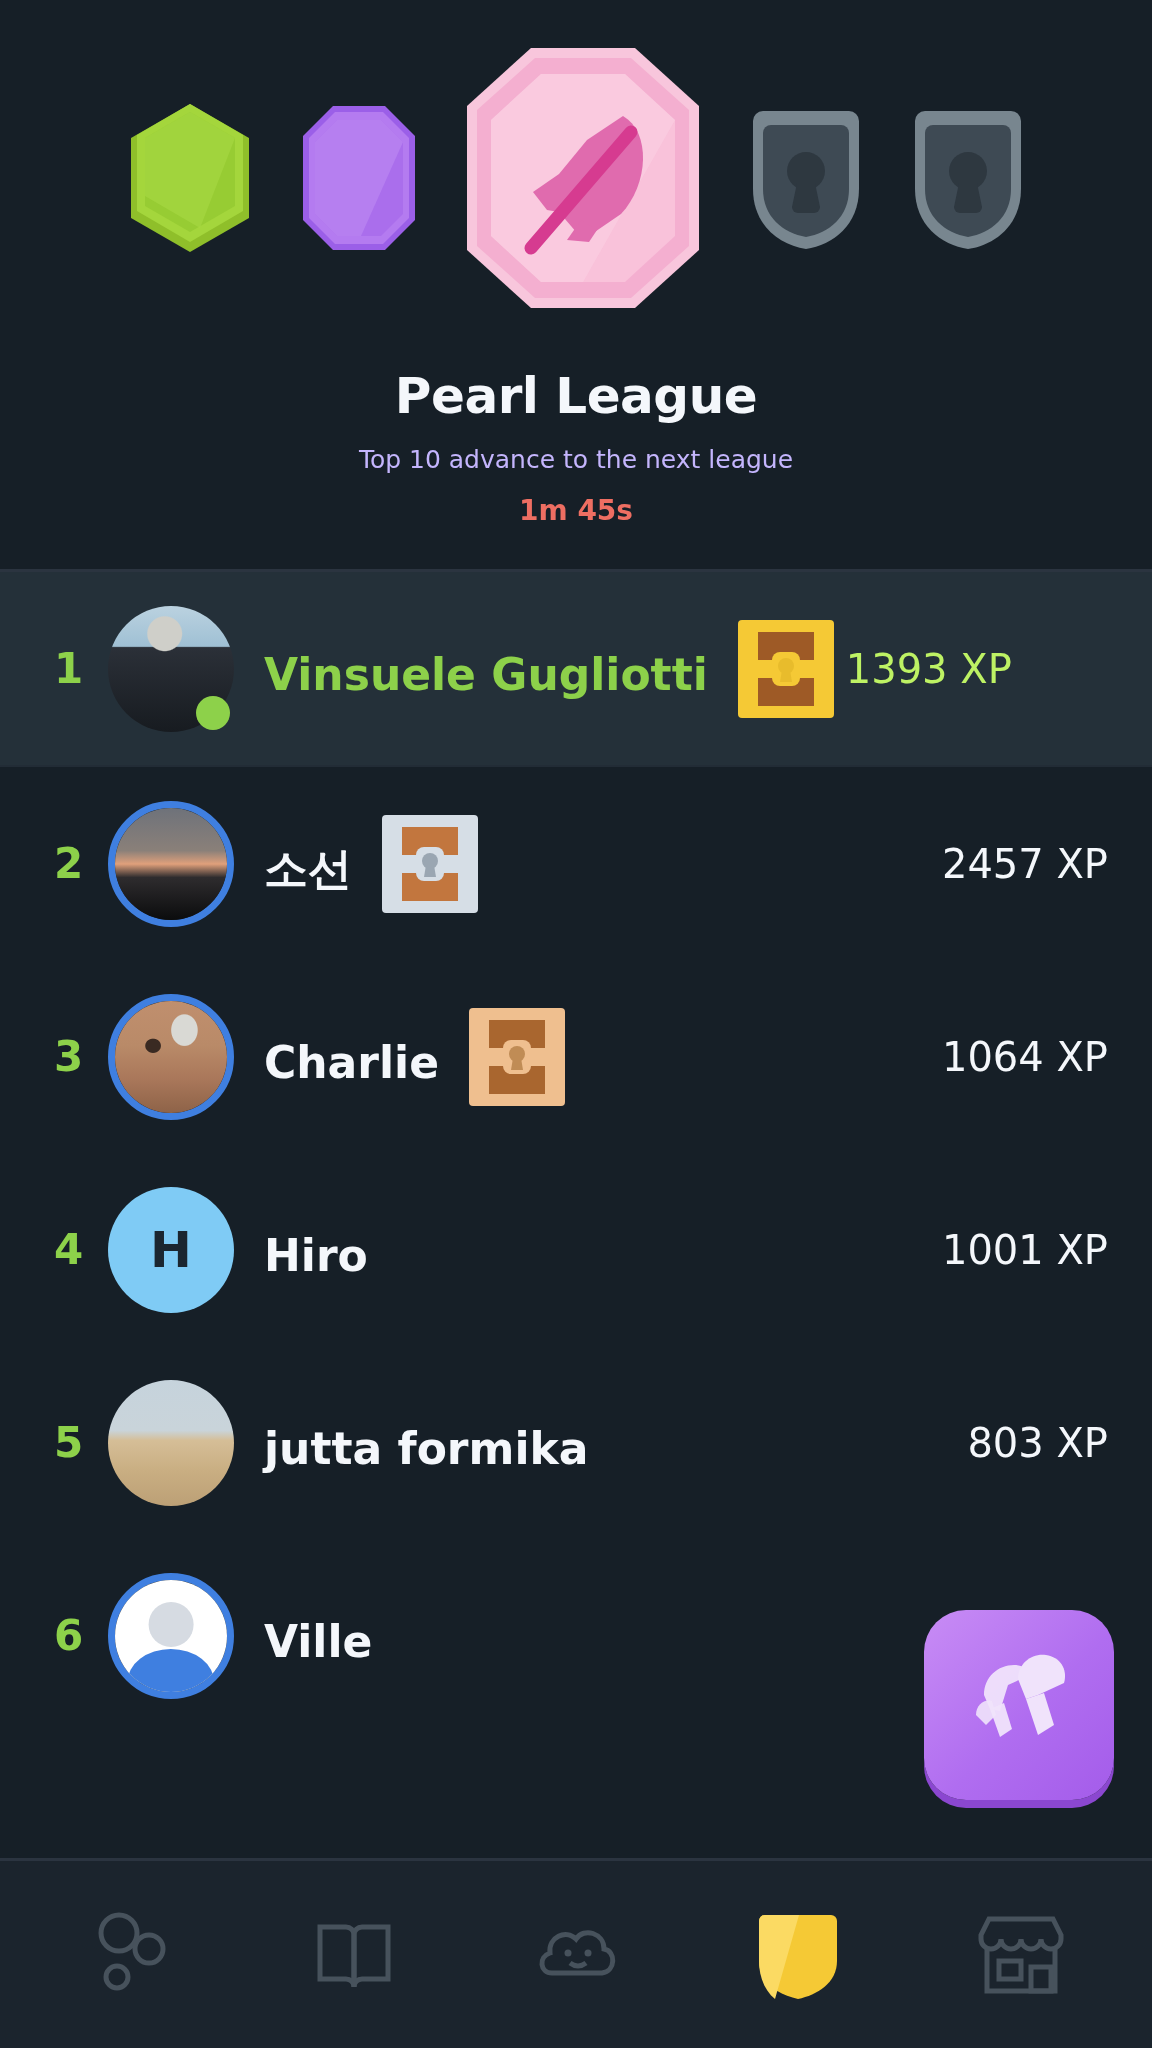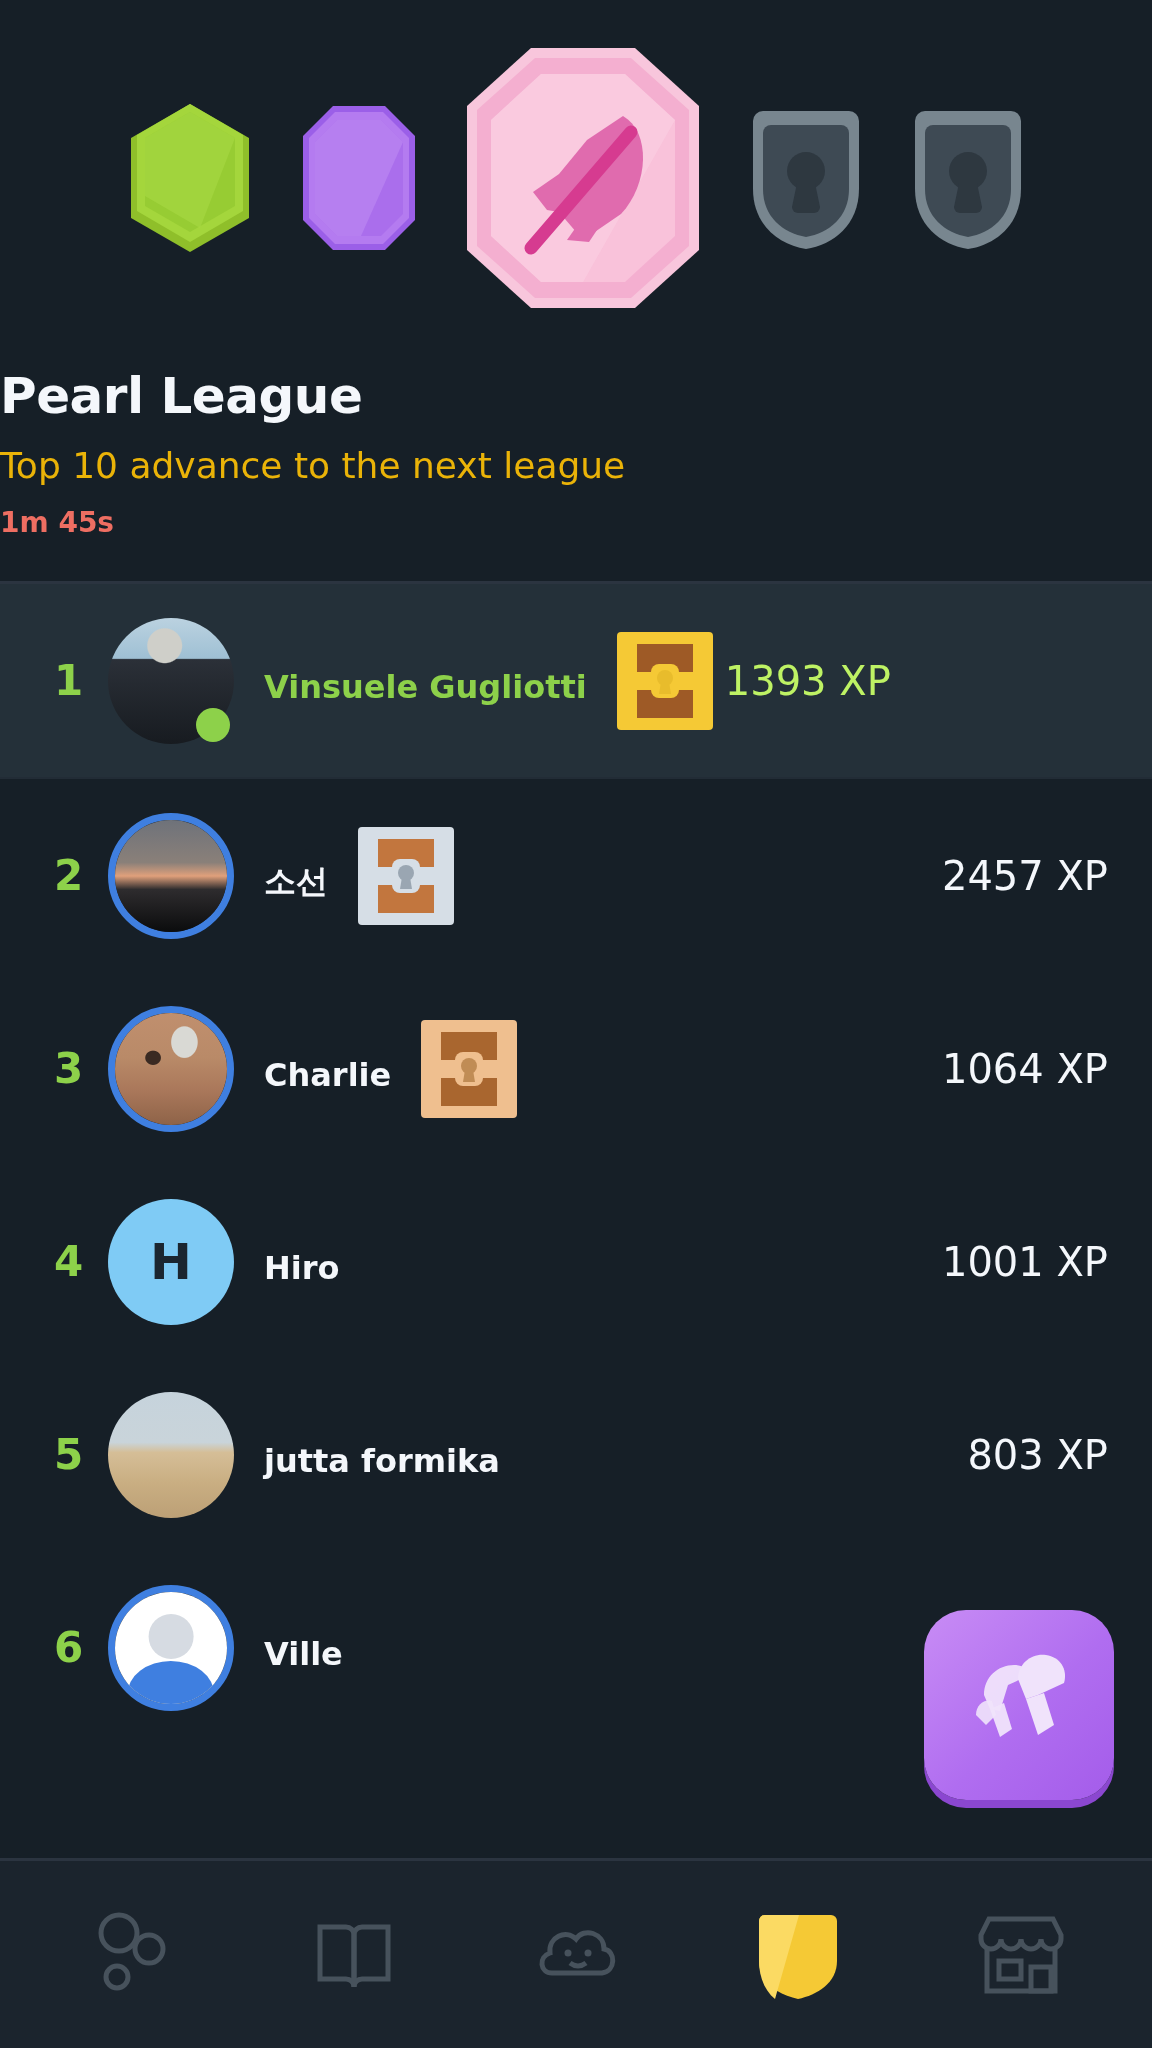--- a/index.html
+++ b/index.html
@@ -16,27 +16,27 @@
     height:345px;
     display:flex;
     align-items:center;
     justify-content:center;
     gap:44px;
     padding-top:10px;
   }
   .badge-slot{ display:flex; align-items:center; justify-content:center; }
 
   
-  .header{ padding-top:24px; }
+  .header{ text-align:center; padding-top:24px; }
   .league-title{
     font-size:50px; font-weight:bold; color:#F4F7FB;
     letter-spacing:-0.5px; line-height:1.08;
   }
   .league-sub{
-    font-size:36px; color:#eab308; margin-top:22px; font-weight:400;
+    font-size:25px; color:#c4b5fd; margin-top:22px; font-weight:400;
   }
   .league-timer{
     font-size:28px; color:#EE6E62; font-weight:bold; margin-top:20px;
   }
 
   
   .board{ margin-top:42px; }
   .divider-top{ height:3px; background:#2B3440; }
 
   .row{
@@ -70,21 +70,21 @@
   .online-dot{
     position:absolute; width:34px; height:34px; border-radius:50%;
     background:#8DD14A; right:4px; bottom:2px;
   }
   .initial{
     position:absolute; inset:0; display:flex; align-items:center; justify-content:center;
     font-size:50px; font-weight:bold; color:#1B2630;
   }
 
   .uname{
-    font-size:32px; font-weight:bold; color:#F4F7FB;
+    font-size:44px; font-weight:bold; color:#F4F7FB;
     white-space:nowrap;
     margin-top:12px;
   }
   .uname.green{ color:#8DD14A; }
 
   .chest{ margin-left:30px; flex:0 0 auto; display:flex; align-items:center; }
 
   .xp{
     margin-left:auto;
     font-size:40px; color:#F4F7FB; font-weight:400;

